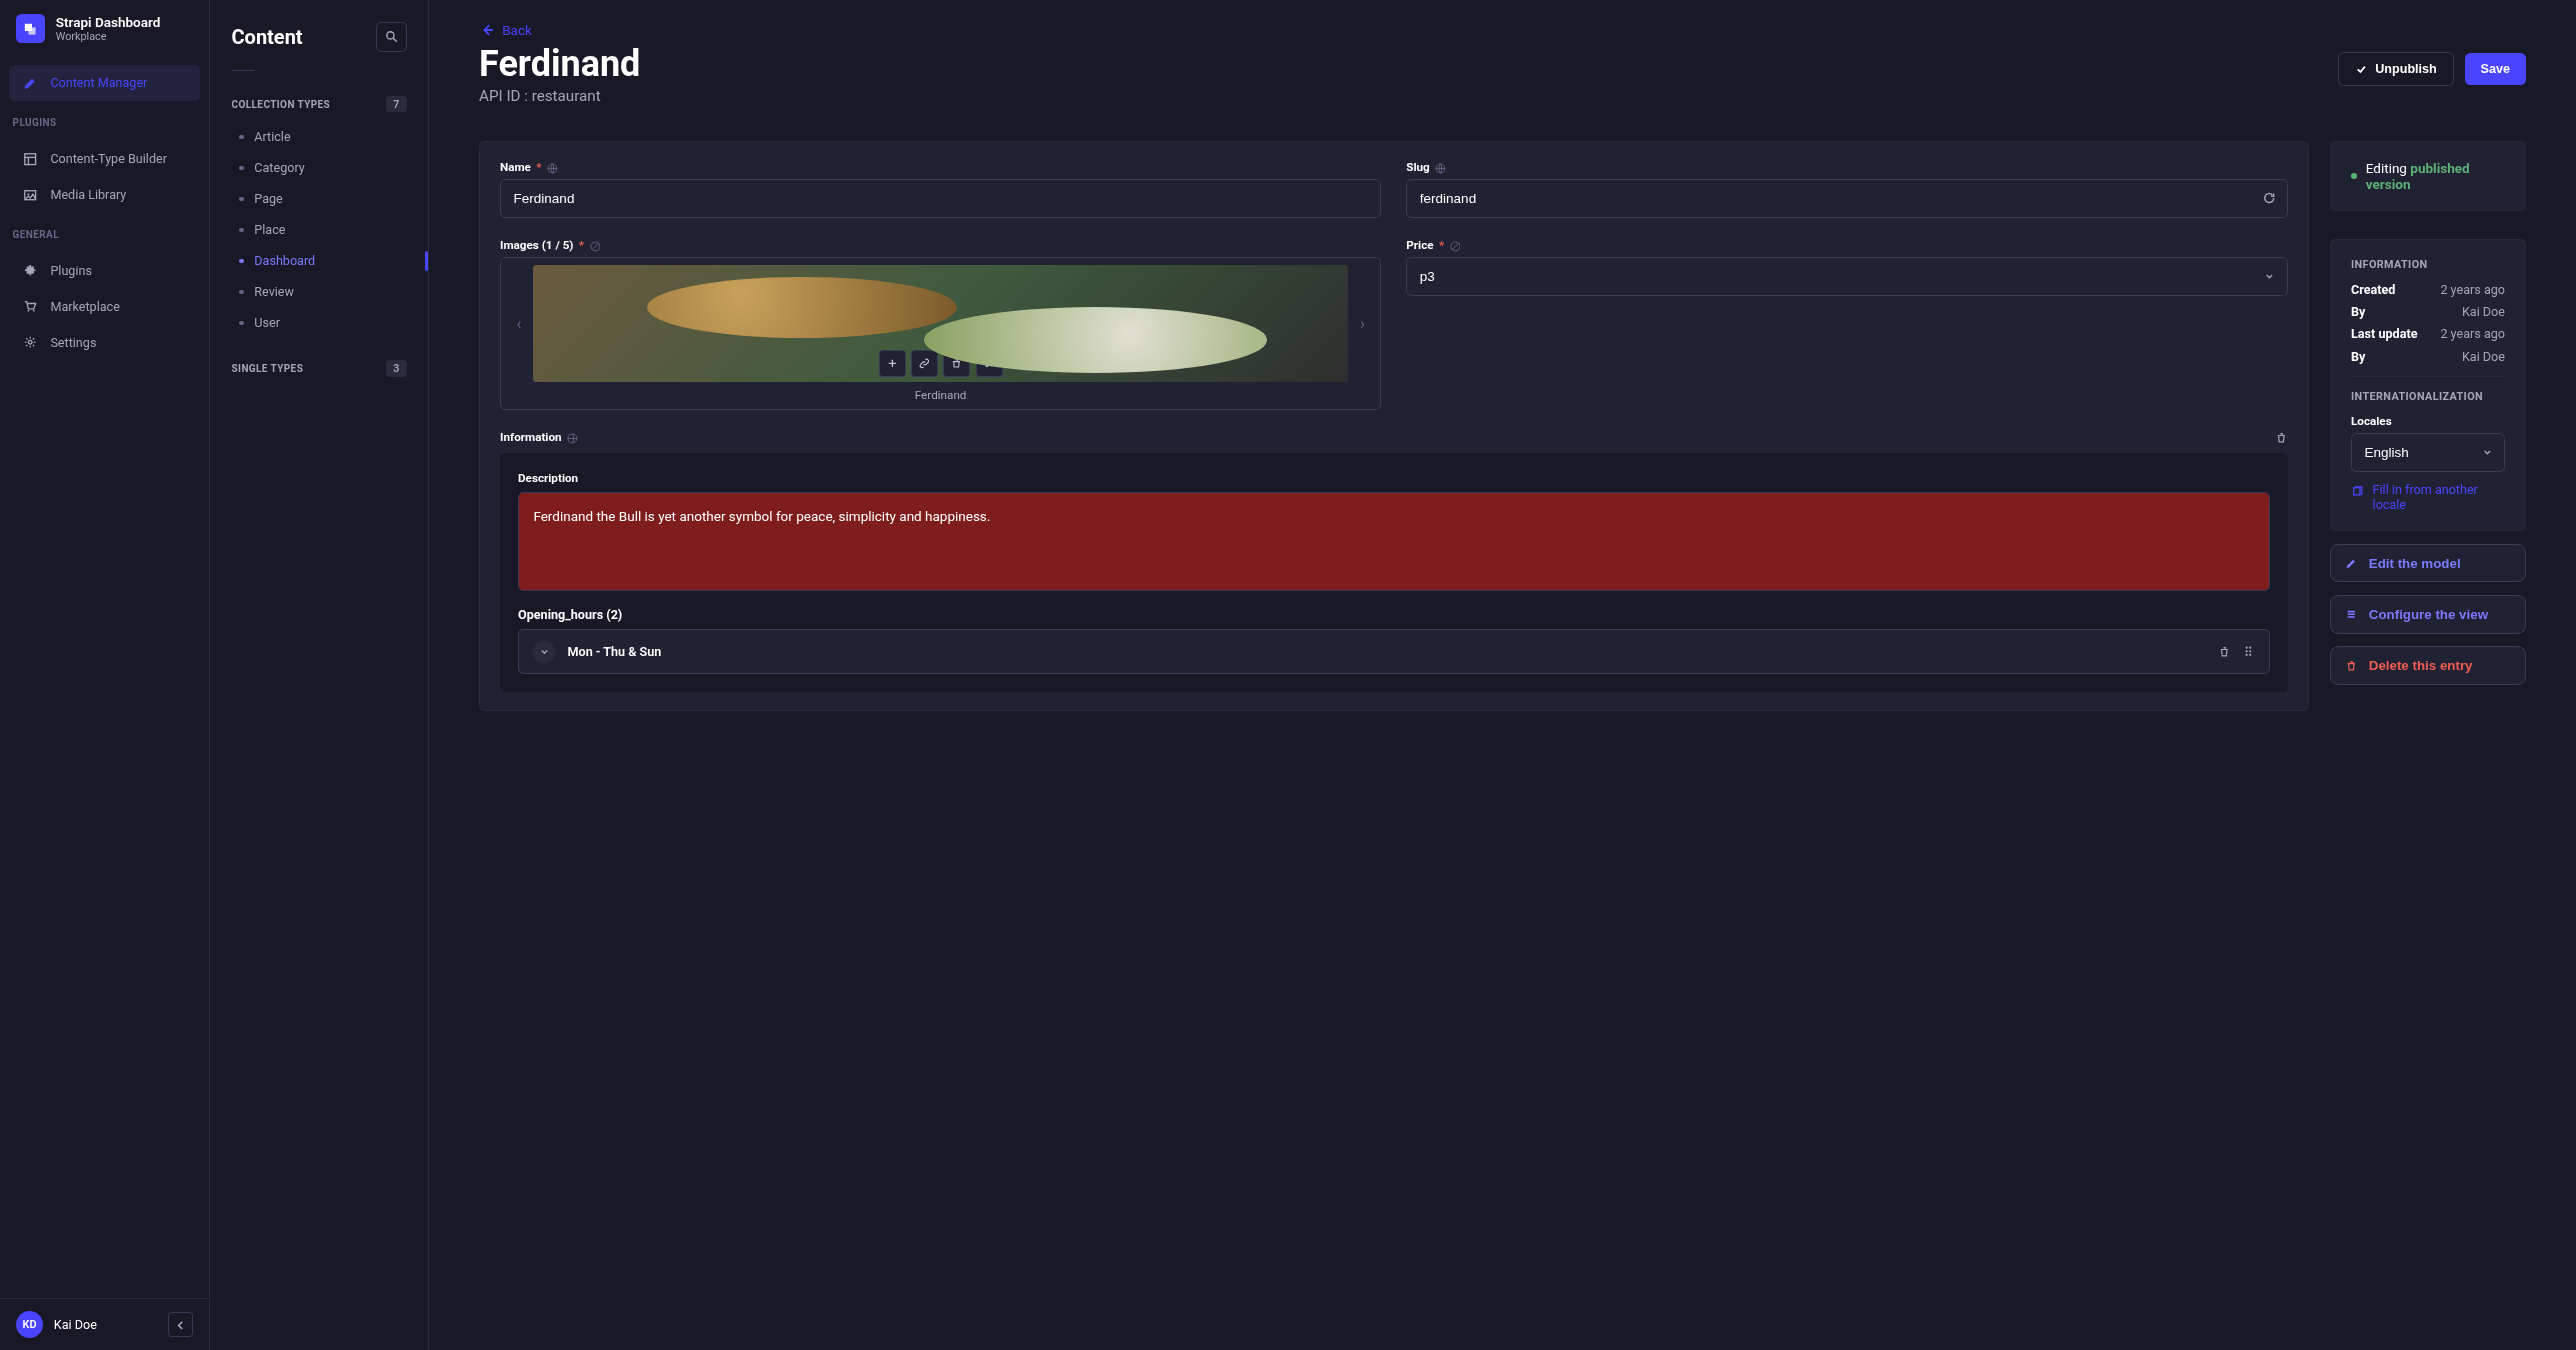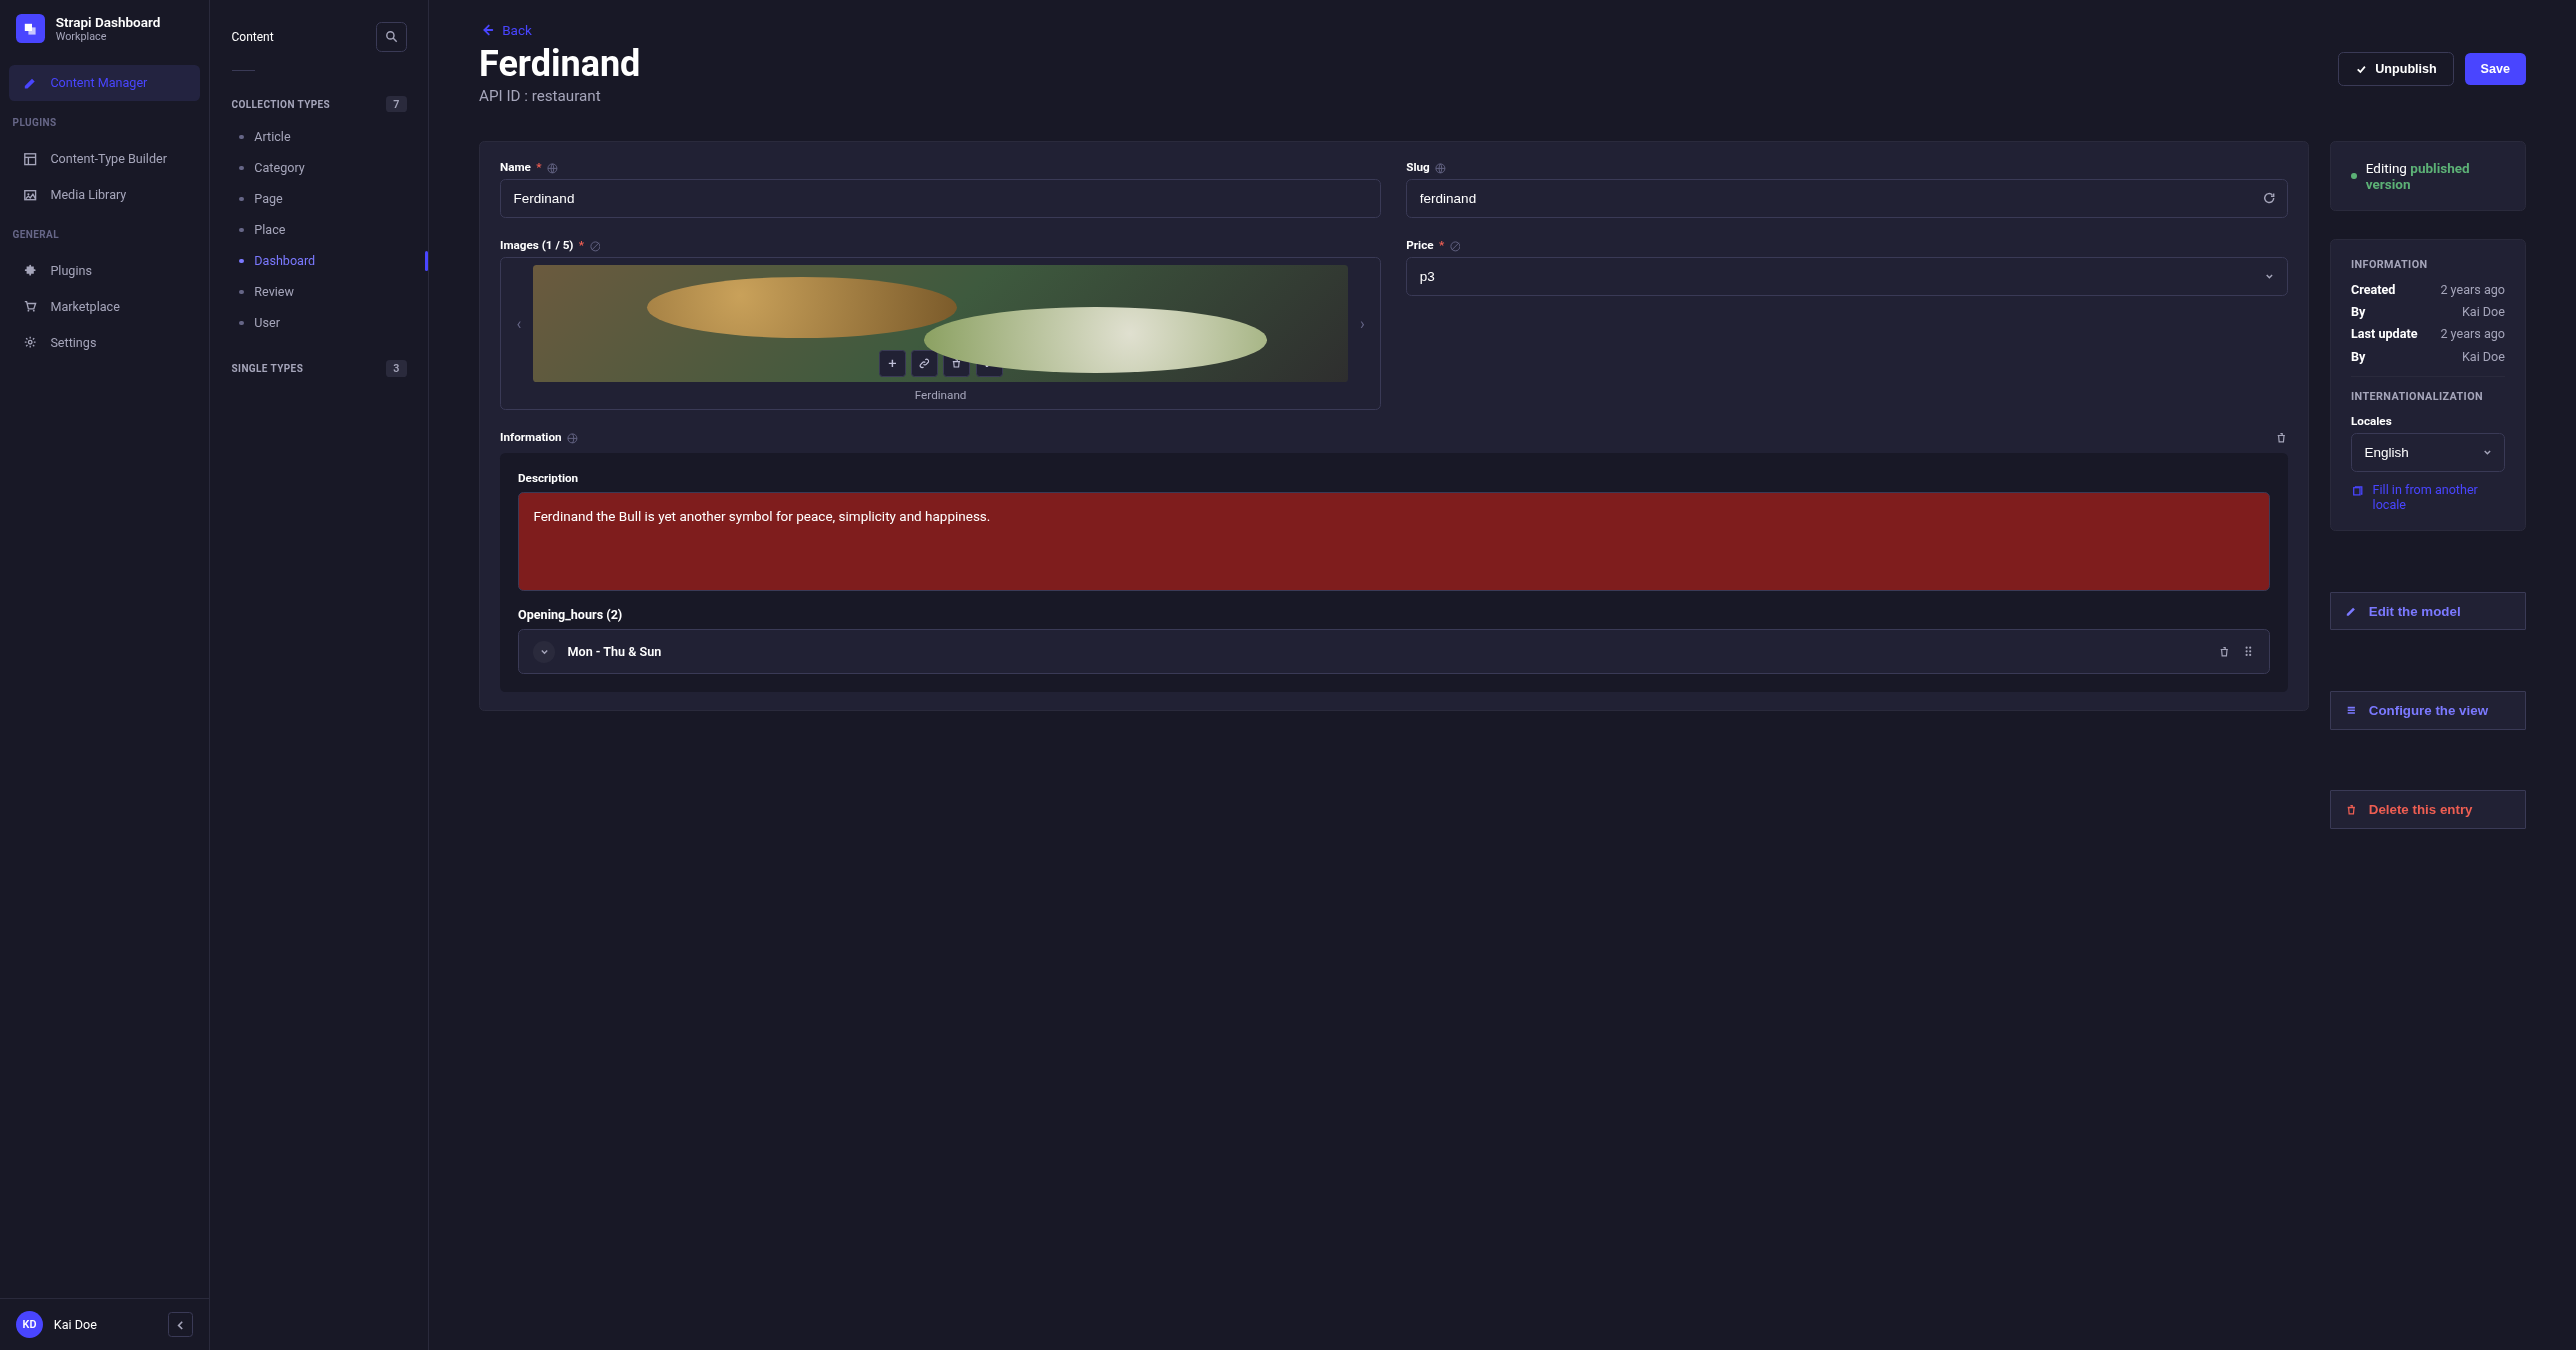--- a/index.html
+++ b/index.html
@@ -52,21 +52,21 @@
   margin-left:auto; width:25px; height:25px; border:0.9px solid #3a3a56; border-radius:3.6px;
   display:flex; align-items:center; justify-content:center; cursor:pointer;
 }
 
 
 .sidebar-types {
   width: 219px; background: #181826; border-right: 0.9px solid #2a2a3c;
   padding: 21.5px 0;
 }
 .types-header { display:flex; align-items:center; padding: 0 21.5px 18px; }
-.types-header h2 { font-size: 12px; font-weight:400; flex:1; }
+.types-header h2 { font-size: 20px; font-weight:700; flex:1; }
 .search-btn {
   width:30.5px; height:30.5px; border:0.9px solid #3a3a56; border-radius:5.4px;
   display:flex; align-items:center; justify-content:center; cursor:pointer;
 }
 .types-divider { width:23px; height:0.9px; background:#3a3a56; margin: 0 21.5px 16px; }
 .types-group-head {
   display:flex; align-items:center; padding: 9px 21.5px; gap:1px;
 }
 .types-group-head .label { font-size:10px; font-weight:700; color:#a5a5ba; letter-spacing:0.4px; flex:1; }
 .types-count {
@@ -182,22 +182,22 @@
 .info-row .k { font-weight:700; color:#fff; }
 .info-row .v { color:#a5a5ba; }
 .info-divider { height:0.9px; background:#2a2a3c; margin: 12.6px 0; }
 
 .locale-select { margin-top:5.4px; }
 .fill-link { color:#4945ff; font-size:12.6px; display:flex; gap:9px; align-items:flex-start; margin-top:10.8px; cursor:pointer; }
 .fill-link .ic { margin-top:2.7px; }
 
 .right-btn {
   display:flex; align-items:center; gap:10.8px; padding:10.8px 14.4px;
-  border:0.9px solid #3a3a56; border-radius:1px; background:#212134;
-  color:#7b79ff; font-weight:600; cursor:pointer; width:100%;margin-top:48px;
+  border:0.9px solid #3a3a56; border-radius:8px; background:#212134;
+  color:#7b79ff; font-weight:600; cursor:pointer; width:100%;
 }
 .right-btn.danger { color:#ee5e52; }
 
 svg { display:block; }
 </style>
 </head>
 <body>
 
 <div class="app">
 

